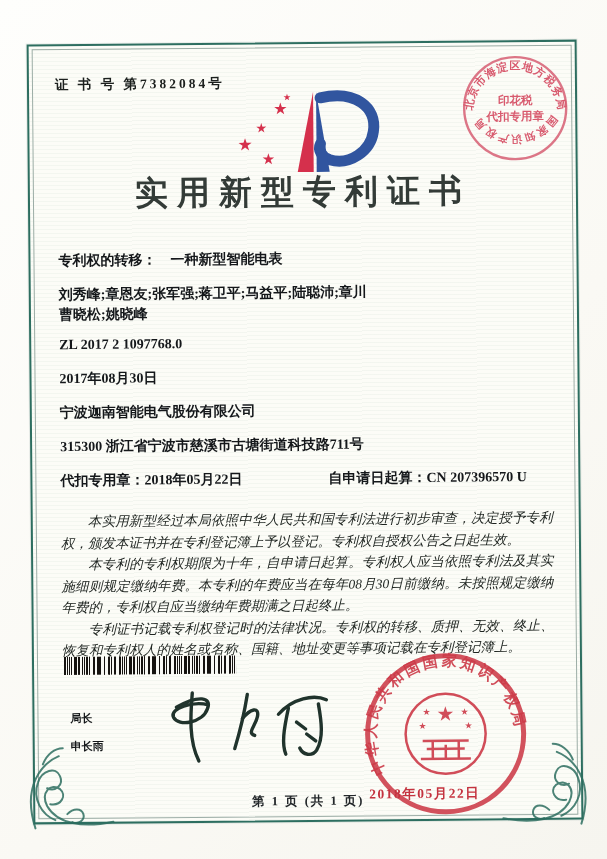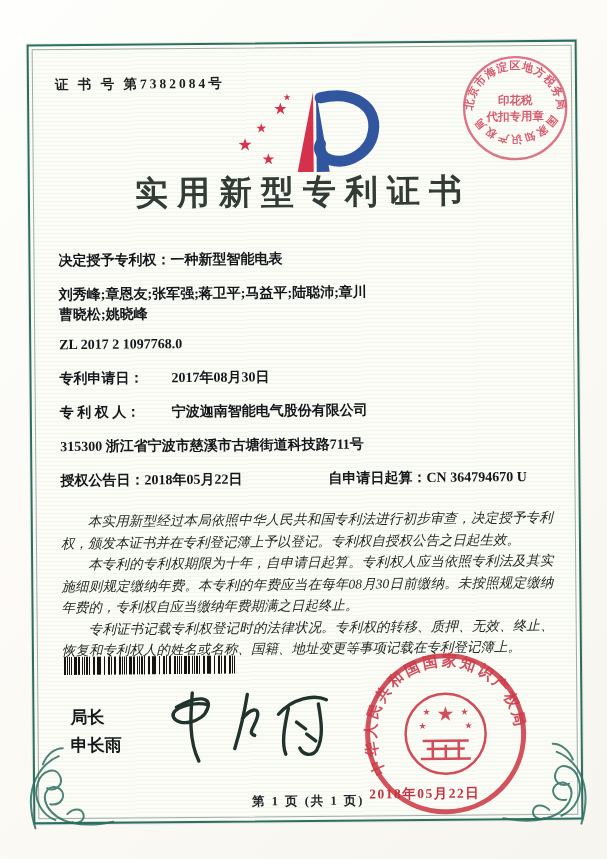--- a/index.html
+++ b/index.html
@@ -52,21 +52,21 @@
   }
   .body-text p{margin:0;text-indent:2em;}
   
   .barcode{
     position:absolute;left:30px;top:611px;width:172px;height:18px;
     background:
       repeating-linear-gradient(90deg,#15120f 0 2px,transparent 2px 3px,#15120f 3px 4px,transparent 4px 7px,#15120f 7px 8px,transparent 8px 11px),
       repeating-linear-gradient(90deg,#15120f 0 1px,transparent 1px 5px);
     background-color:#f8f8f4;
   }
-  .officer{position:absolute;left:36px;top:658px;font-size:17px;color:#15181a;font-weight:700;line-height:28px;}
+  .officer{position:absolute;left:36px;top:658px;font-size:11px;color:#15181a;font-weight:700;line-height:28px;}
   .signature{position:absolute;left:112px;top:640px;width:210px;height:86px;}
   .seal-bottom{position:absolute;left:326px;top:606px;width:170px;height:170px;}
   .seal-date{
     position:absolute;left:334px;top:742px;font-size:13.5px;color:#c4333f;
     letter-spacing:1.5px;font-weight:600;
   }
   .seal-top{position:absolute;left:428px;top:8px;width:116px;height:116px;}
   .footer{
     position:absolute;left:0;top:749px;width:100%;text-align:center;
     font-size:12.5px;color:#23272a;letter-spacing:2px;font-weight:600;
@@ -113,51 +113,49 @@
         <text x="12" y="64" font-size="17">★</text>
         <text x="36" y="78" font-size="15">★</text>
         <text x="58" y="14" font-size="9">★</text>
       </g>
     </svg>
 
     <div class="title">实用新型专利证书</div>
 
     <div class="fields">
       <div class="row">
-        <span class="lbl">决定授予专利权：</span>
+        <span class="lbl">专利权的转移：</span>
         <span class="val">一种新型智能电表</span>
       </div>
       <div class="row inventors">
         <span class="val">
           <span style="display:block">刘秀峰;章恩友;张军强;蒋卫平;马益平;陆聪沛;章川</span>
           <span style="display:block">曹晓松;姚晓峰</span>
         </span>
       </div>
       <div class="row">
         <span class="val">ZL 2017 2 1097768.0</span>
       </div>
       <div class="row">
-        <span class="lbl">专利申请日：</span>
         <span class="val">2017年08月30日</span>
       </div>
       <div class="row">
-        <span class="lbl">专 利 权 人：</span>
         <span class="val">宁波迦南智能电气股份有限公司</span>
       </div>
       <div class="row">
         <span class="val">315300 浙江省宁波市慈溪市古塘街道科技路711号</span>
       </div>
       <div class="grant-row">
         <span class="pair1">
-          <span class="lbl">授权公告日：</span>
+          <span class="lbl">代扣专用章：</span>
           <span class="val">2018年05月22日</span>
         </span>
         <span class="pair2">
           <span class="lbl">自申请日起算：</span>
-          <span class="val">CN 364794670 U</span>
+          <span class="val">CN 207396570 U</span>
         </span>
       </div>
     </div>
 
     <div class="body-text">
       <p>本实用新型经过本局依照中华人民共和国专利法进行初步审查，决定授予专利权，颁发本证书并在专利登记簿上予以登记。专利权自授权公告之日起生效。</p>
       <p>本专利的专利权期限为十年，自申请日起算。专利权人应当依照专利法及其实施细则规定缴纳年费。本专利的年费应当在每年08月30日前缴纳。未按照规定缴纳年费的，专利权自应当缴纳年费期满之日起终止。</p>
       <p>专利证书记载专利权登记时的法律状况。专利权的转移、质押、无效、终止、恢复和专利权人的姓名或名称、国籍、地址变更等事项记载在专利登记簿上。</p>
     </div>
 

